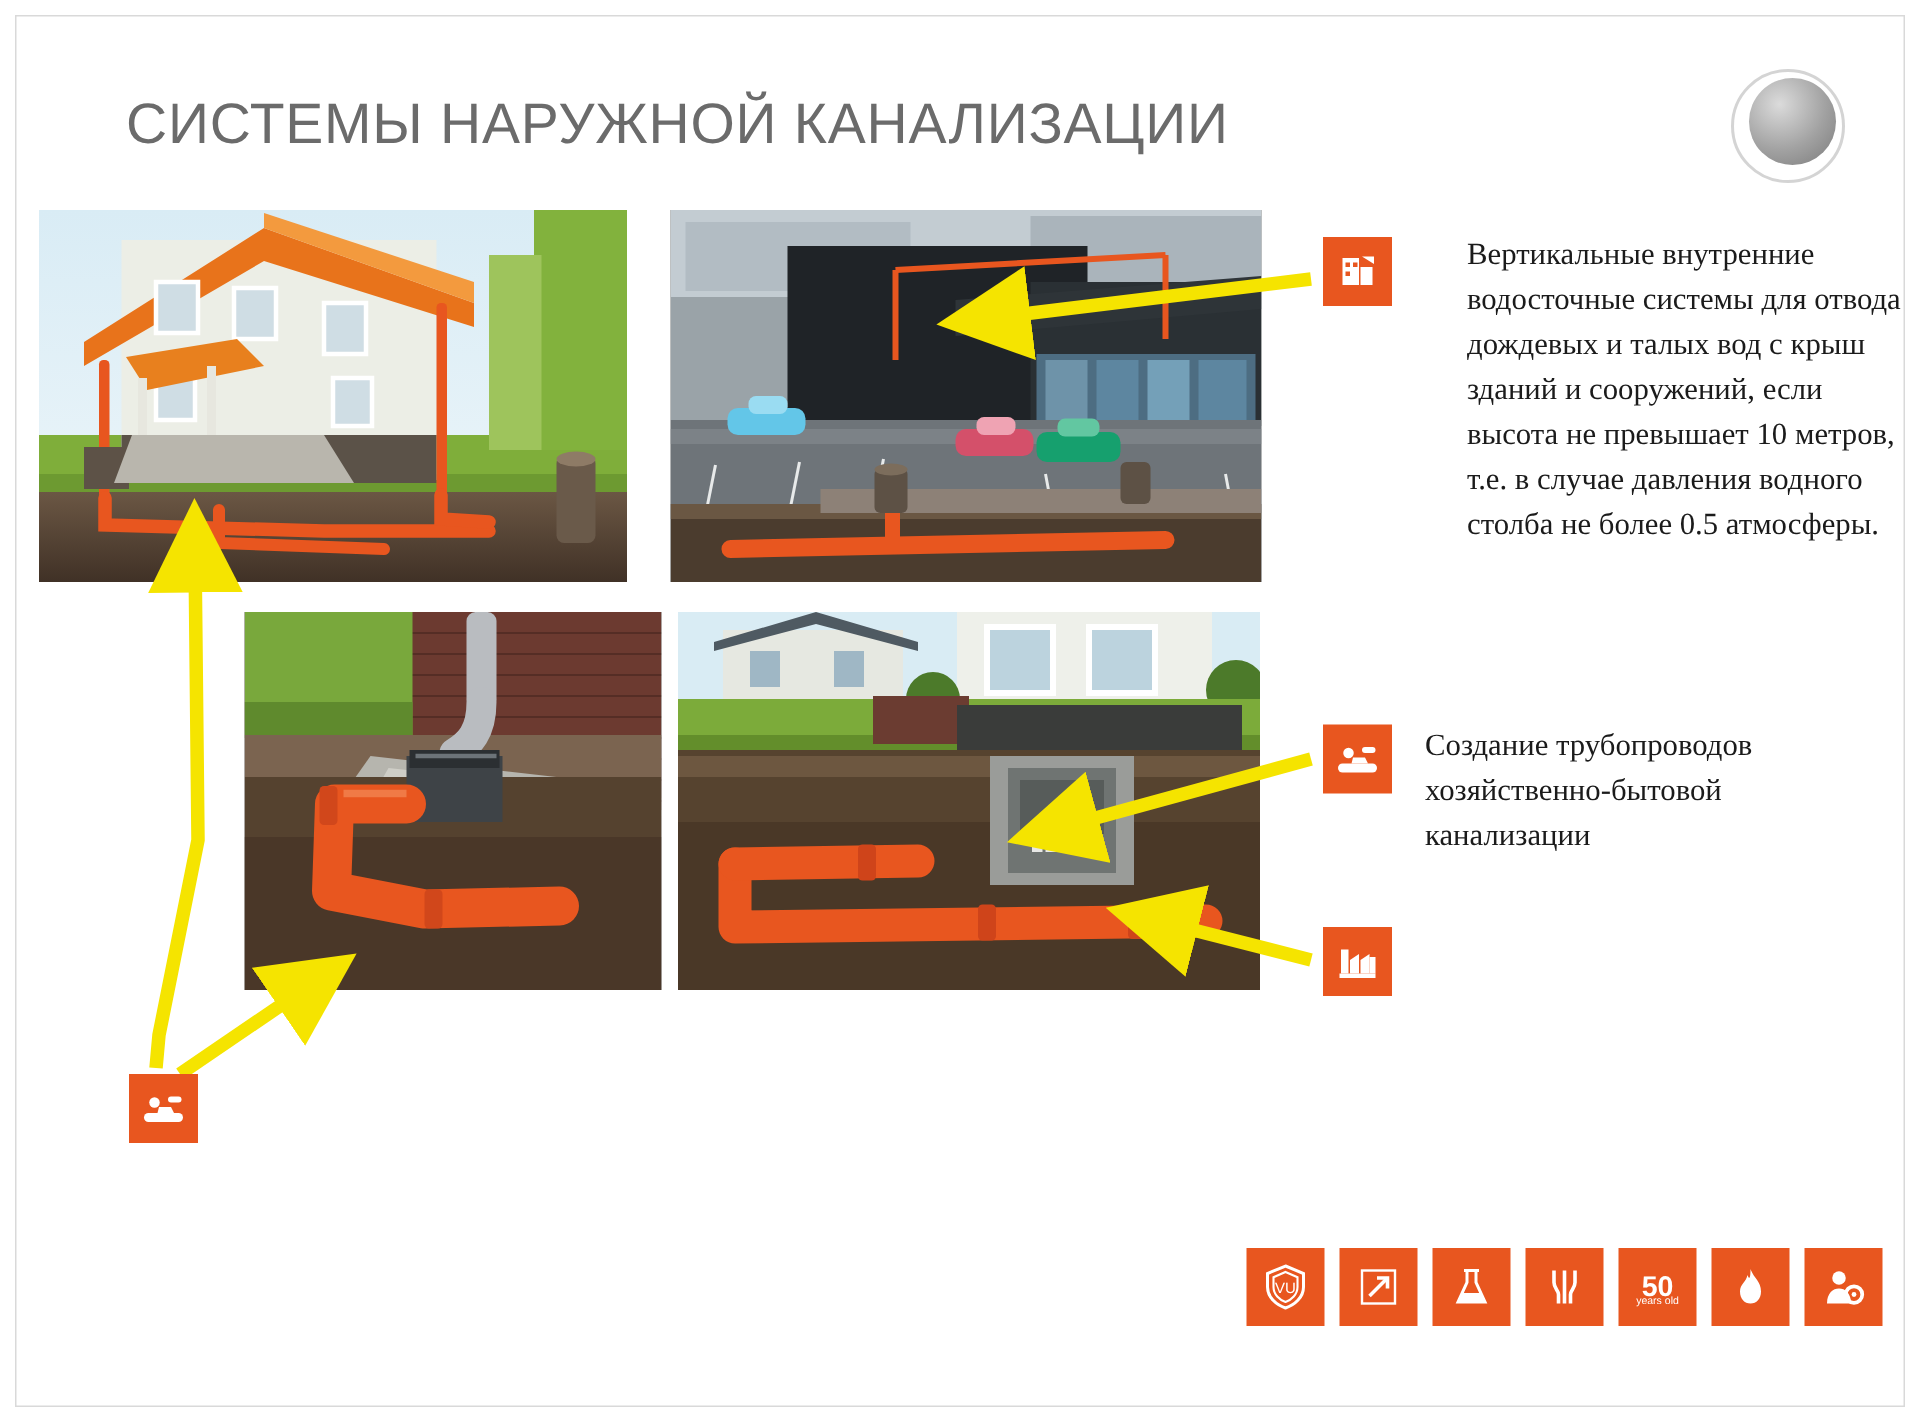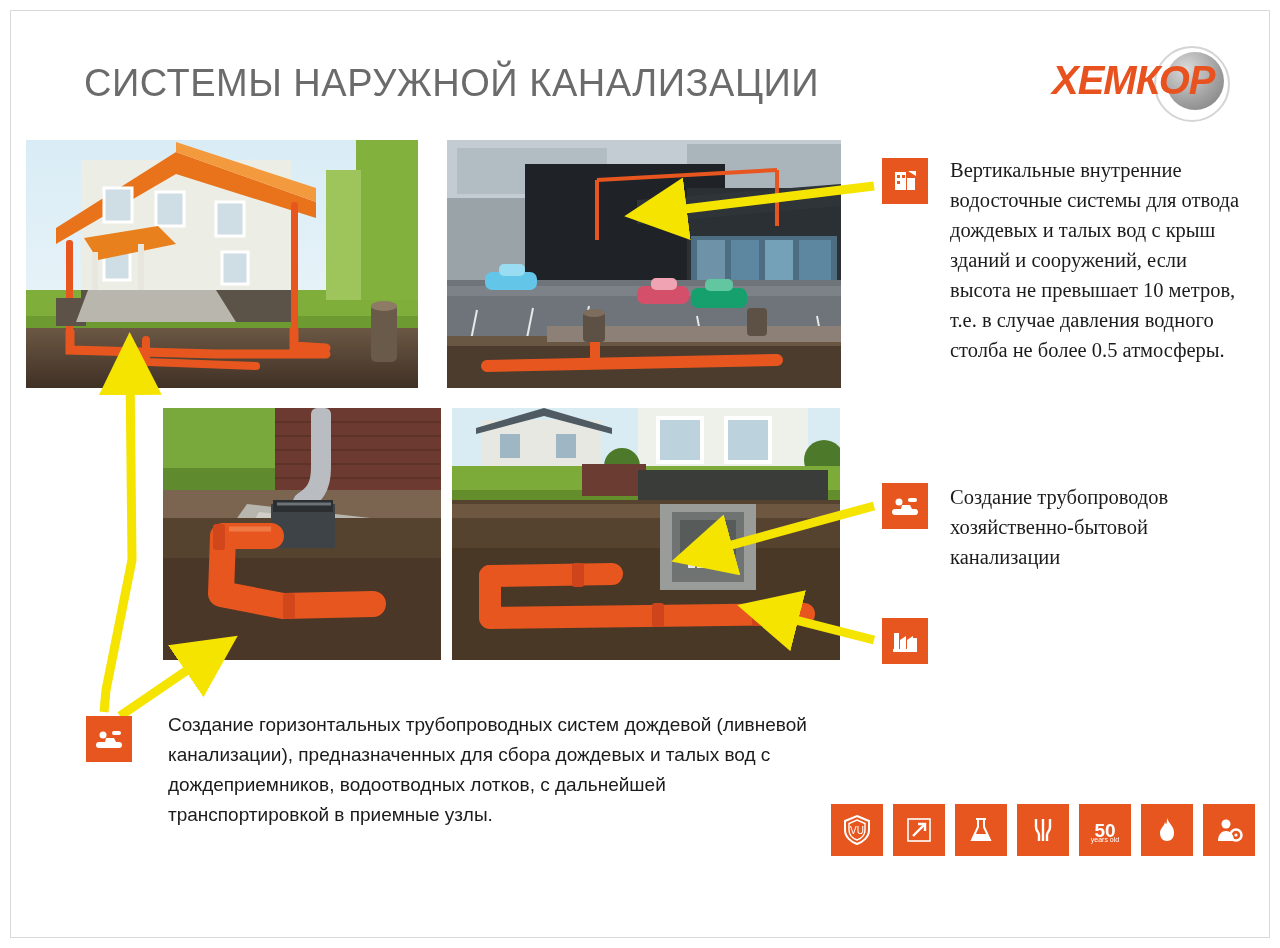--- a/index.html
+++ b/index.html
@@ -102,33 +102,33 @@
     font-size: 20.5px;
     line-height: 30px;
   }
   .bullet-text.sans {
     font-family: "Liberation Sans", sans-serif;
     font-size: 19px;
     line-height: 30px;
   }
 
   #b1-icon { left: 882px; top: 158px; }
-  #b1-text { left: 950px; top: 155px; width: 300px; }
+  #b1-text { left: 978px; top: 155px; width: 300px; }
 
   #b2-icon { left: 882px; top: 483px; }
   #b2-text { left: 950px; top: 482px; width: 300px; }
 
   #b3-icon { left: 882px; top: 618px; }
   #b3-text { left: 950px; top: 613px; width: 290px; }
 
   #b4-icon { left: 86px; top: 716px; }
   #b4-text { left: 168px; top: 710px; width: 650px; }
 
   
-  .badges { position: absolute; left: 812px; top: 804px; display: flex; gap: 10px; padding-left: 19px; }
+  .badges { position: absolute; left: 812px; top: 832px; display: flex; gap: 10px; padding-left: 19px; }
   .badge {
     width: 52px; height: 52px;
     background: #e8561f;
     display: flex; align-items: center; justify-content: center;
     color: #fff;
     font-family: "Liberation Sans", sans-serif;
   }
   .badge .b50 { font-size: 19px; font-weight: bold; line-height: 15px; text-align: center; }
   .badge .byears { font-size: 7px; line-height: 9px; display: block; font-weight: normal; }
 </style>
@@ -136,21 +136,20 @@
 <body>
 
 <div class="slide">
   <div class="slide-border"></div>
 
   <div class="title">СИСТЕМЫ НАРУЖНОЙ КАНАЛИЗАЦИИ</div>
 
   <div class="logo">
     <div class="logo-ring"></div>
     <div class="logo-disc"></div>
-    <div class="logo-text">ХЕМКОР</div>
   </div>
 
   <div class="photo" id="photo-house">
     <svg width="392" height="248" viewBox="0 0 392 248">
       <defs>
         <linearGradient id="g-sky1" x1="0" y1="0" x2="0" y2="1">
           <stop offset="0" stop-color="#d9ecf5"></stop>
             <stop offset="1" stop-color="#eef6fa"></stop>
         </linearGradient>
         <linearGradient id="g-soil1" x1="0" y1="0" x2="0" y2="1">
@@ -401,21 +400,20 @@
   </div>
 
   <div class="bullet-icon" id="b4-icon">
     <svg width="30" height="26" viewBox="0 0 30 26">
       <rect x="2" y="16" width="26" height="6" rx="3" fill="#fff"></rect>
       <circle cx="9" cy="9" r="3.5" fill="#fff"></circle>
       <path d="M12 12 L20 12 L22 16 L11 16 Z" fill="#fff"></path>
       <rect x="18" y="5" width="9" height="4" rx="2" fill="#fff"></rect>
     </svg>
   </div>
-  <div class="bullet-text sans" id="b4-text">Создание горизонтальных трубопроводных систем дождевой (ливневой канализации), предназначенных для сбора дождевых и талых вод с дождеприемников, водоотводных лотков, с дальнейшей транспортировкой в приемные узлы.</div>
 
   <div class="badges">
     <div class="badge">
       <svg width="34" height="34" viewBox="0 0 34 34">
         <path d="M17 3 L29 8 L29 17 C29 24 23 29 17 31 C11 29 5 24 5 17 L5 8 Z" fill="none" stroke="#fff" stroke-width="2"></path>
         <path d="M17 7 L25 10.5 L25 17 C25 22 21 25.5 17 27 C13 25.5 9 22 9 17 L9 10.5 Z" fill="none" stroke="#fff" stroke-width="1.4"></path>
         <text x="17" y="21" font-size="10" font-family="Liberation Sans, sans-serif" fill="#fff" text-anchor="middle">VU</text>
       </svg>
     </div>
     <div class="badge">

